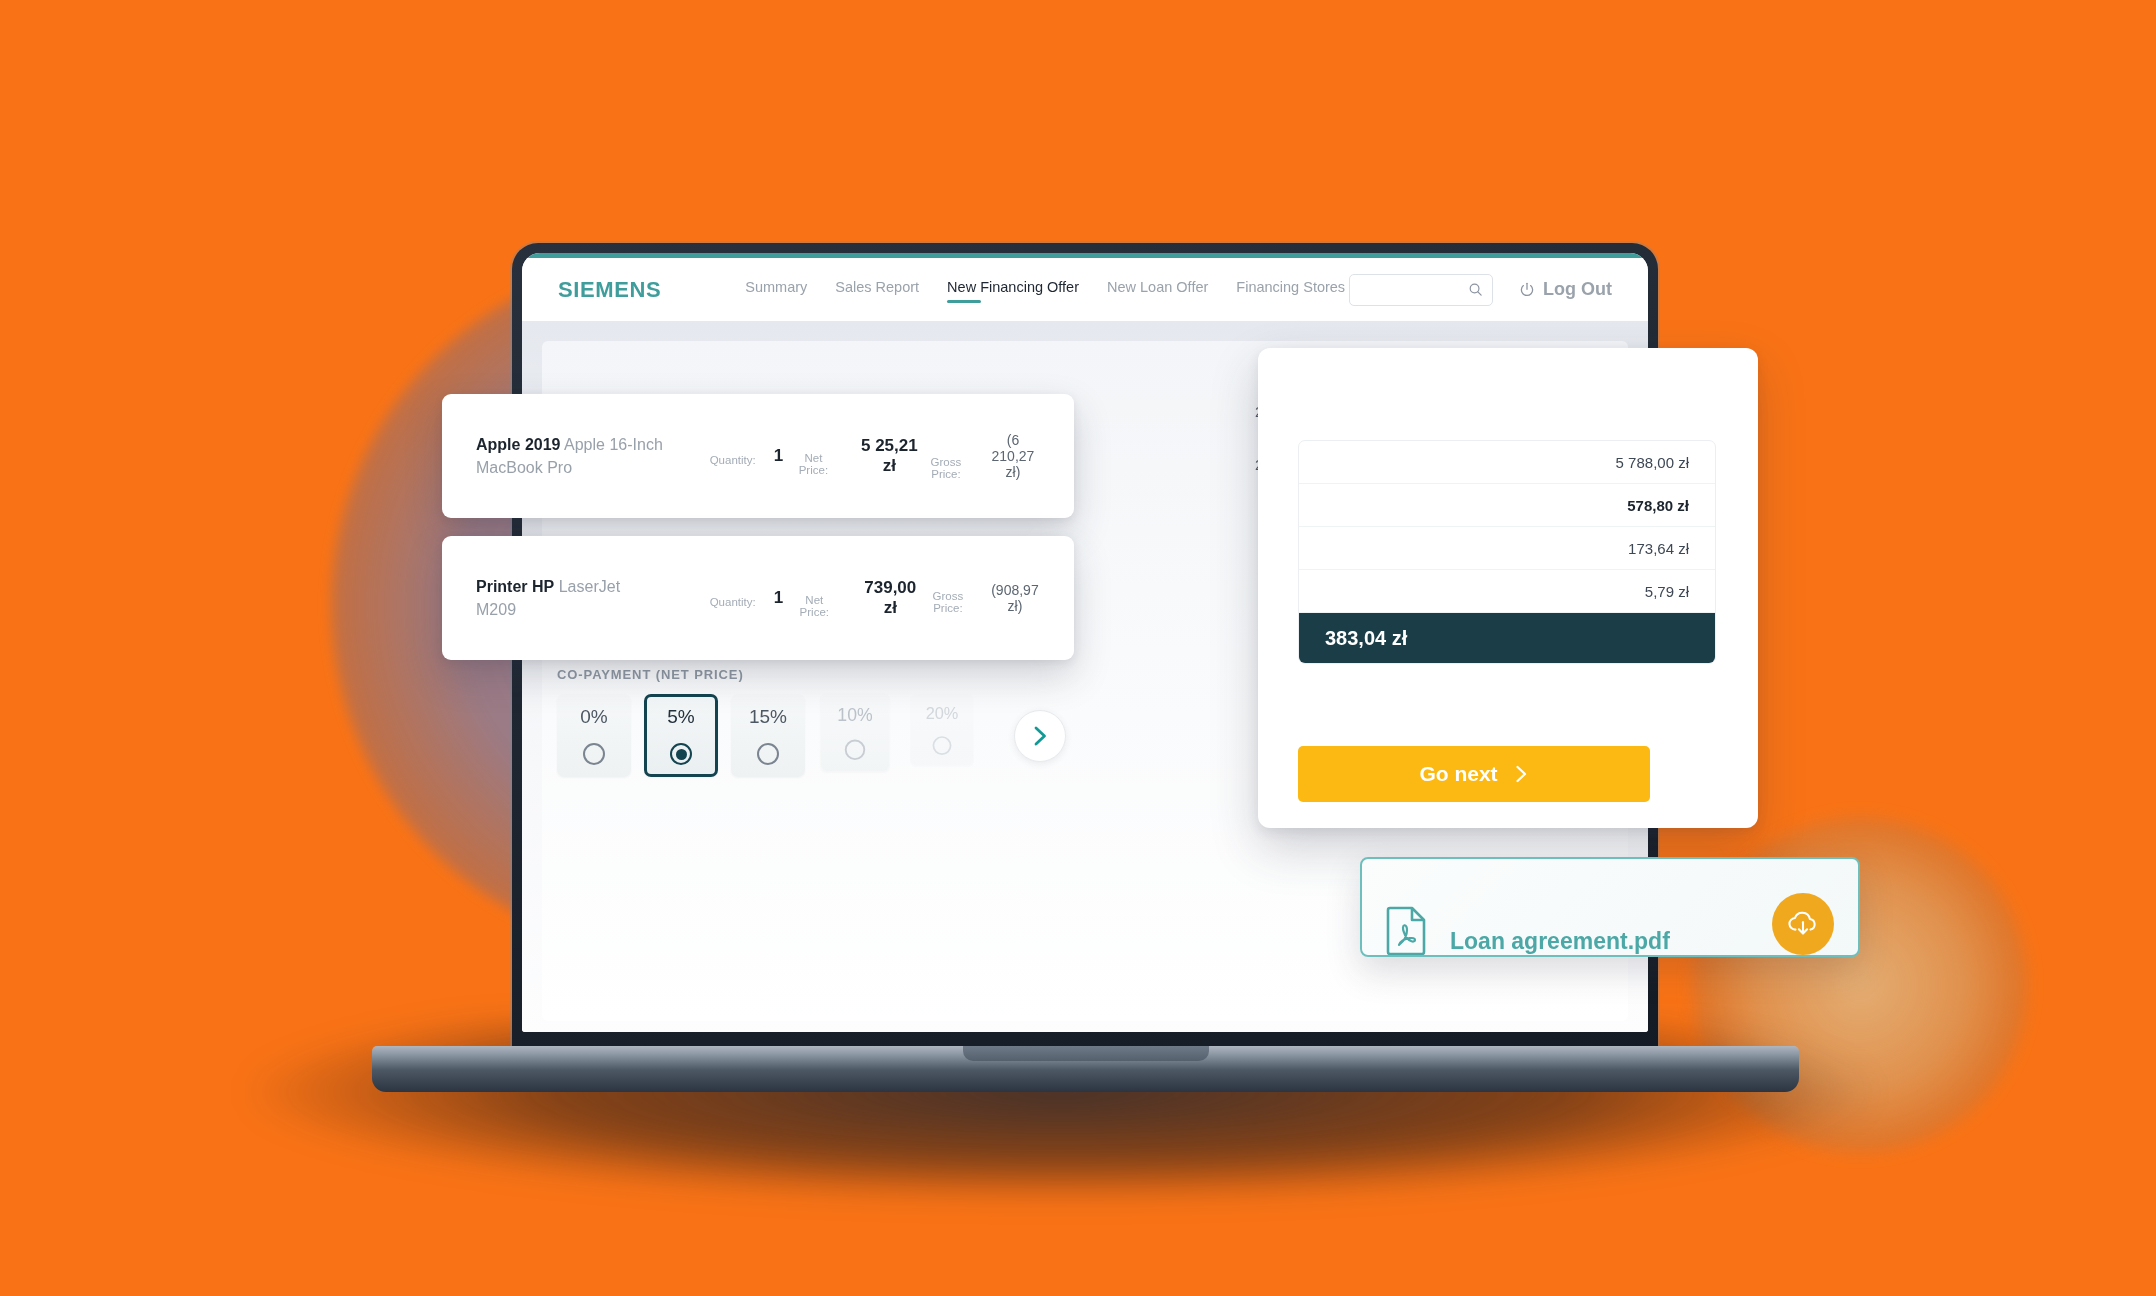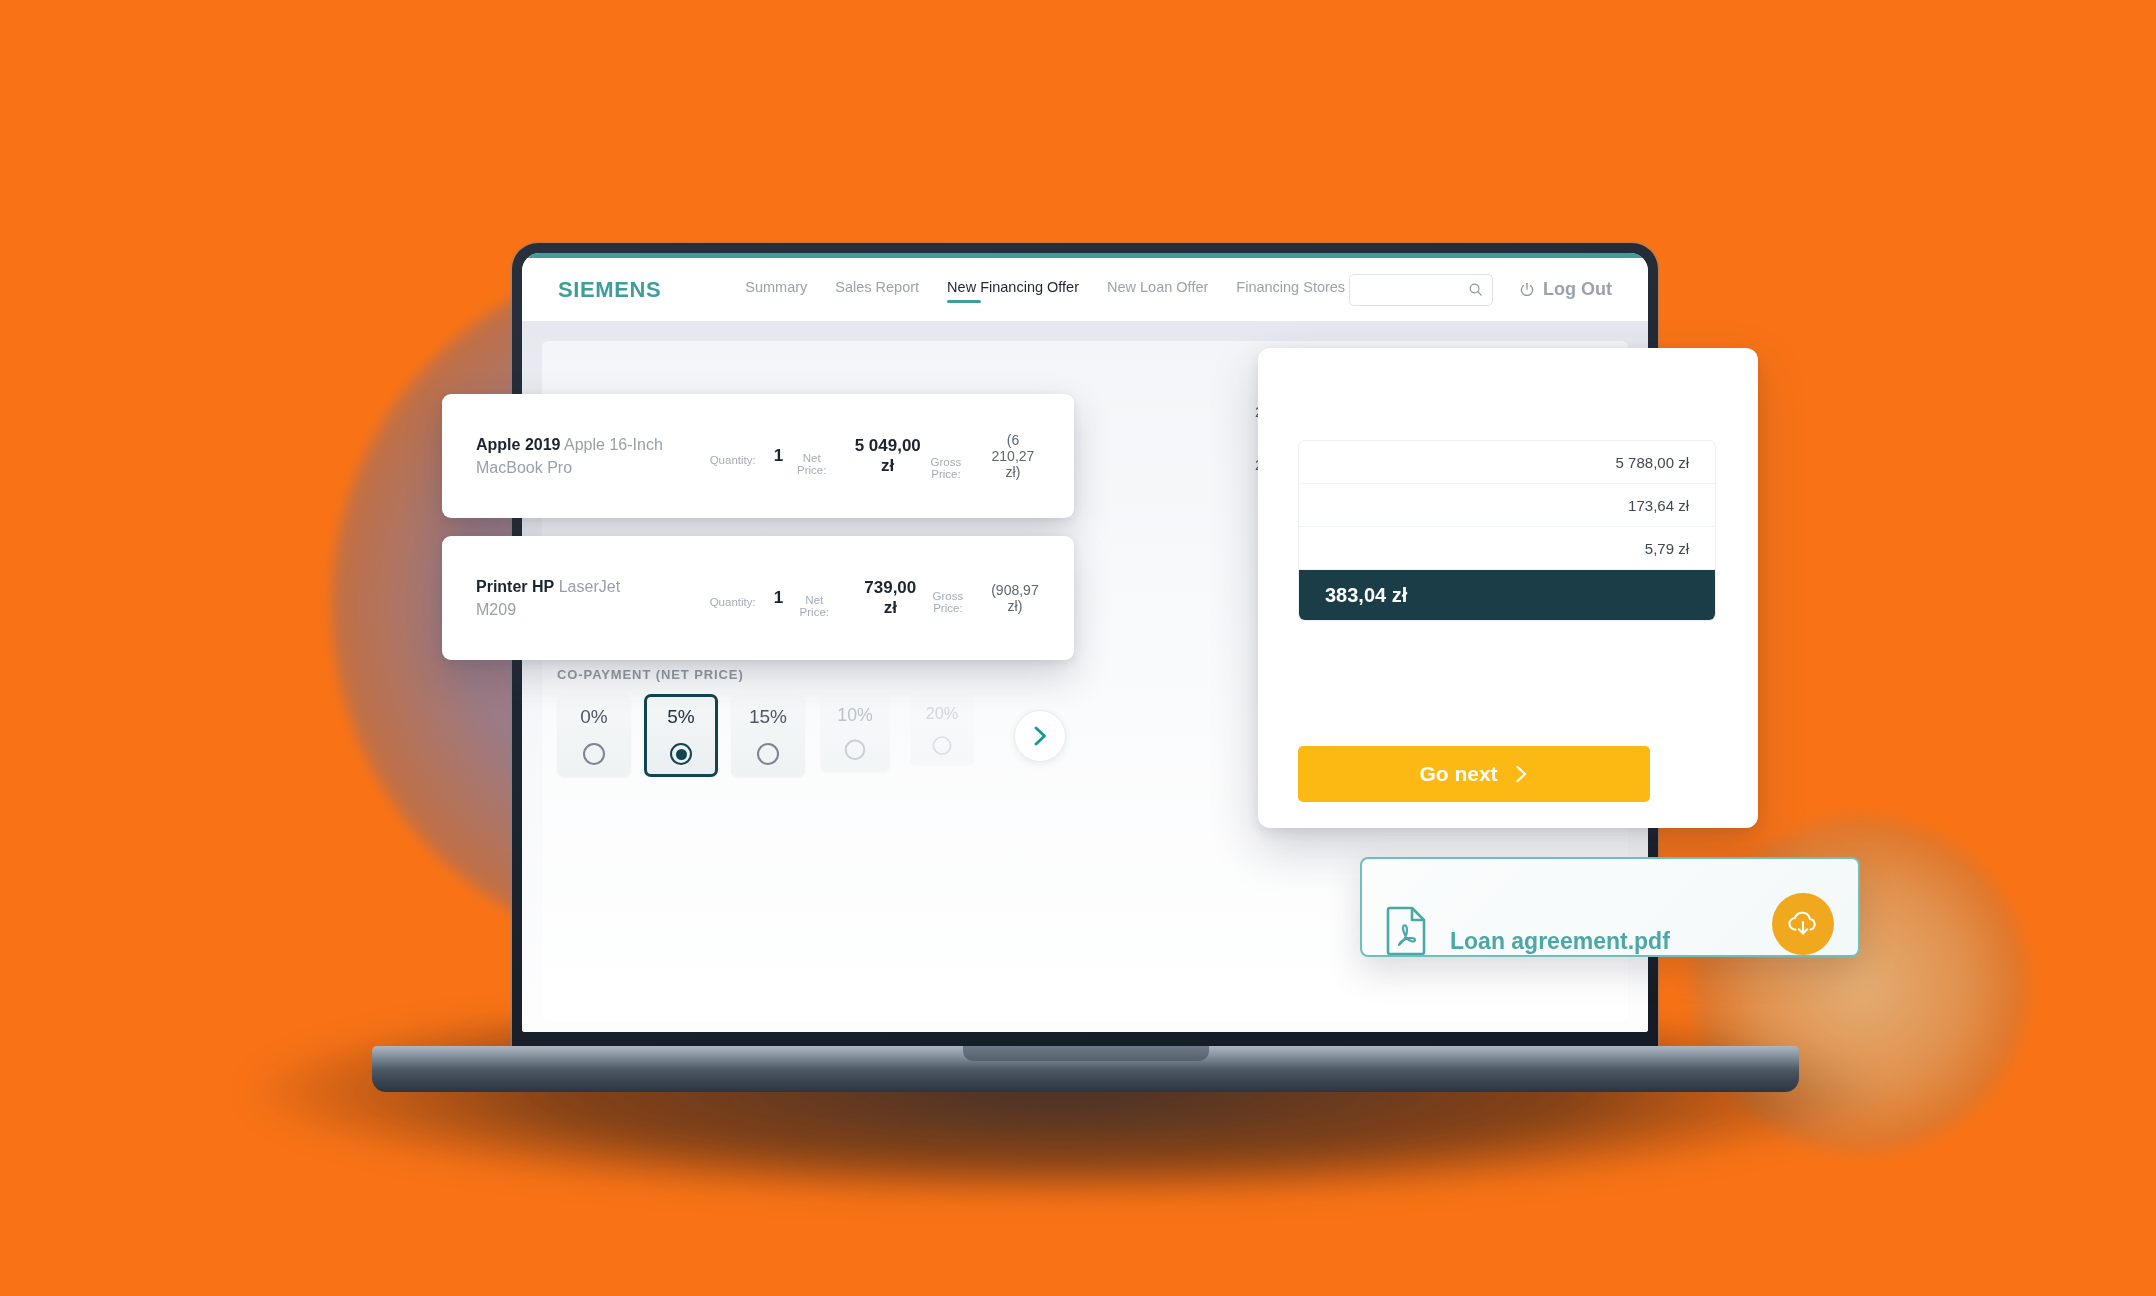--- a/index.html
+++ b/index.html
@@ -529,21 +529,21 @@
       <b>Apple 2019</b>
       <span>Apple 16-Inch</span>
       <span class="l2">MacBook Pro</span>
     </div>
     <div class="col col-qty">
       <div class="h">Quantity:</div>
       <div class="v">1</div>
     </div>
     <div class="col col-net">
       <div class="h">Net Price:</div>
-      <div class="v">5 049,00 zł</div>
+      <div class="v">5 25,21 zł</div>
     </div>
     <div class="col col-gross">
       <div class="h">Gross Price:</div>
       <div class="v light">(6 210,27 zł)</div>
     </div>
   </div>
 
   <div class="prod-card" style="left:442px; top:536px; width:632px; height:124px;">
     <div class="prod-name">
       <b>Printer HP</b>
@@ -561,20 +561,23 @@
     <div class="col col-gross">
       <div class="h">Gross Price:</div>
       <div class="v light">(908,97 zł)</div>
     </div>
   </div>
 
   <div class="summary-panel">
     <div class="sum-table">
       <div class="sum-row">
         <span>5 788,00 zł</span>
+      </div>
+      <div class="sum-row bold">
+        <span>578,80 zł</span>
       </div>
       <div class="sum-row">
         <span>173,64 zł</span>
       </div>
       <div class="sum-row">
         <span>5,79 zł</span>
       </div>
       <div class="sum-total">
         <span>383,04 zł</span>
       </div>

